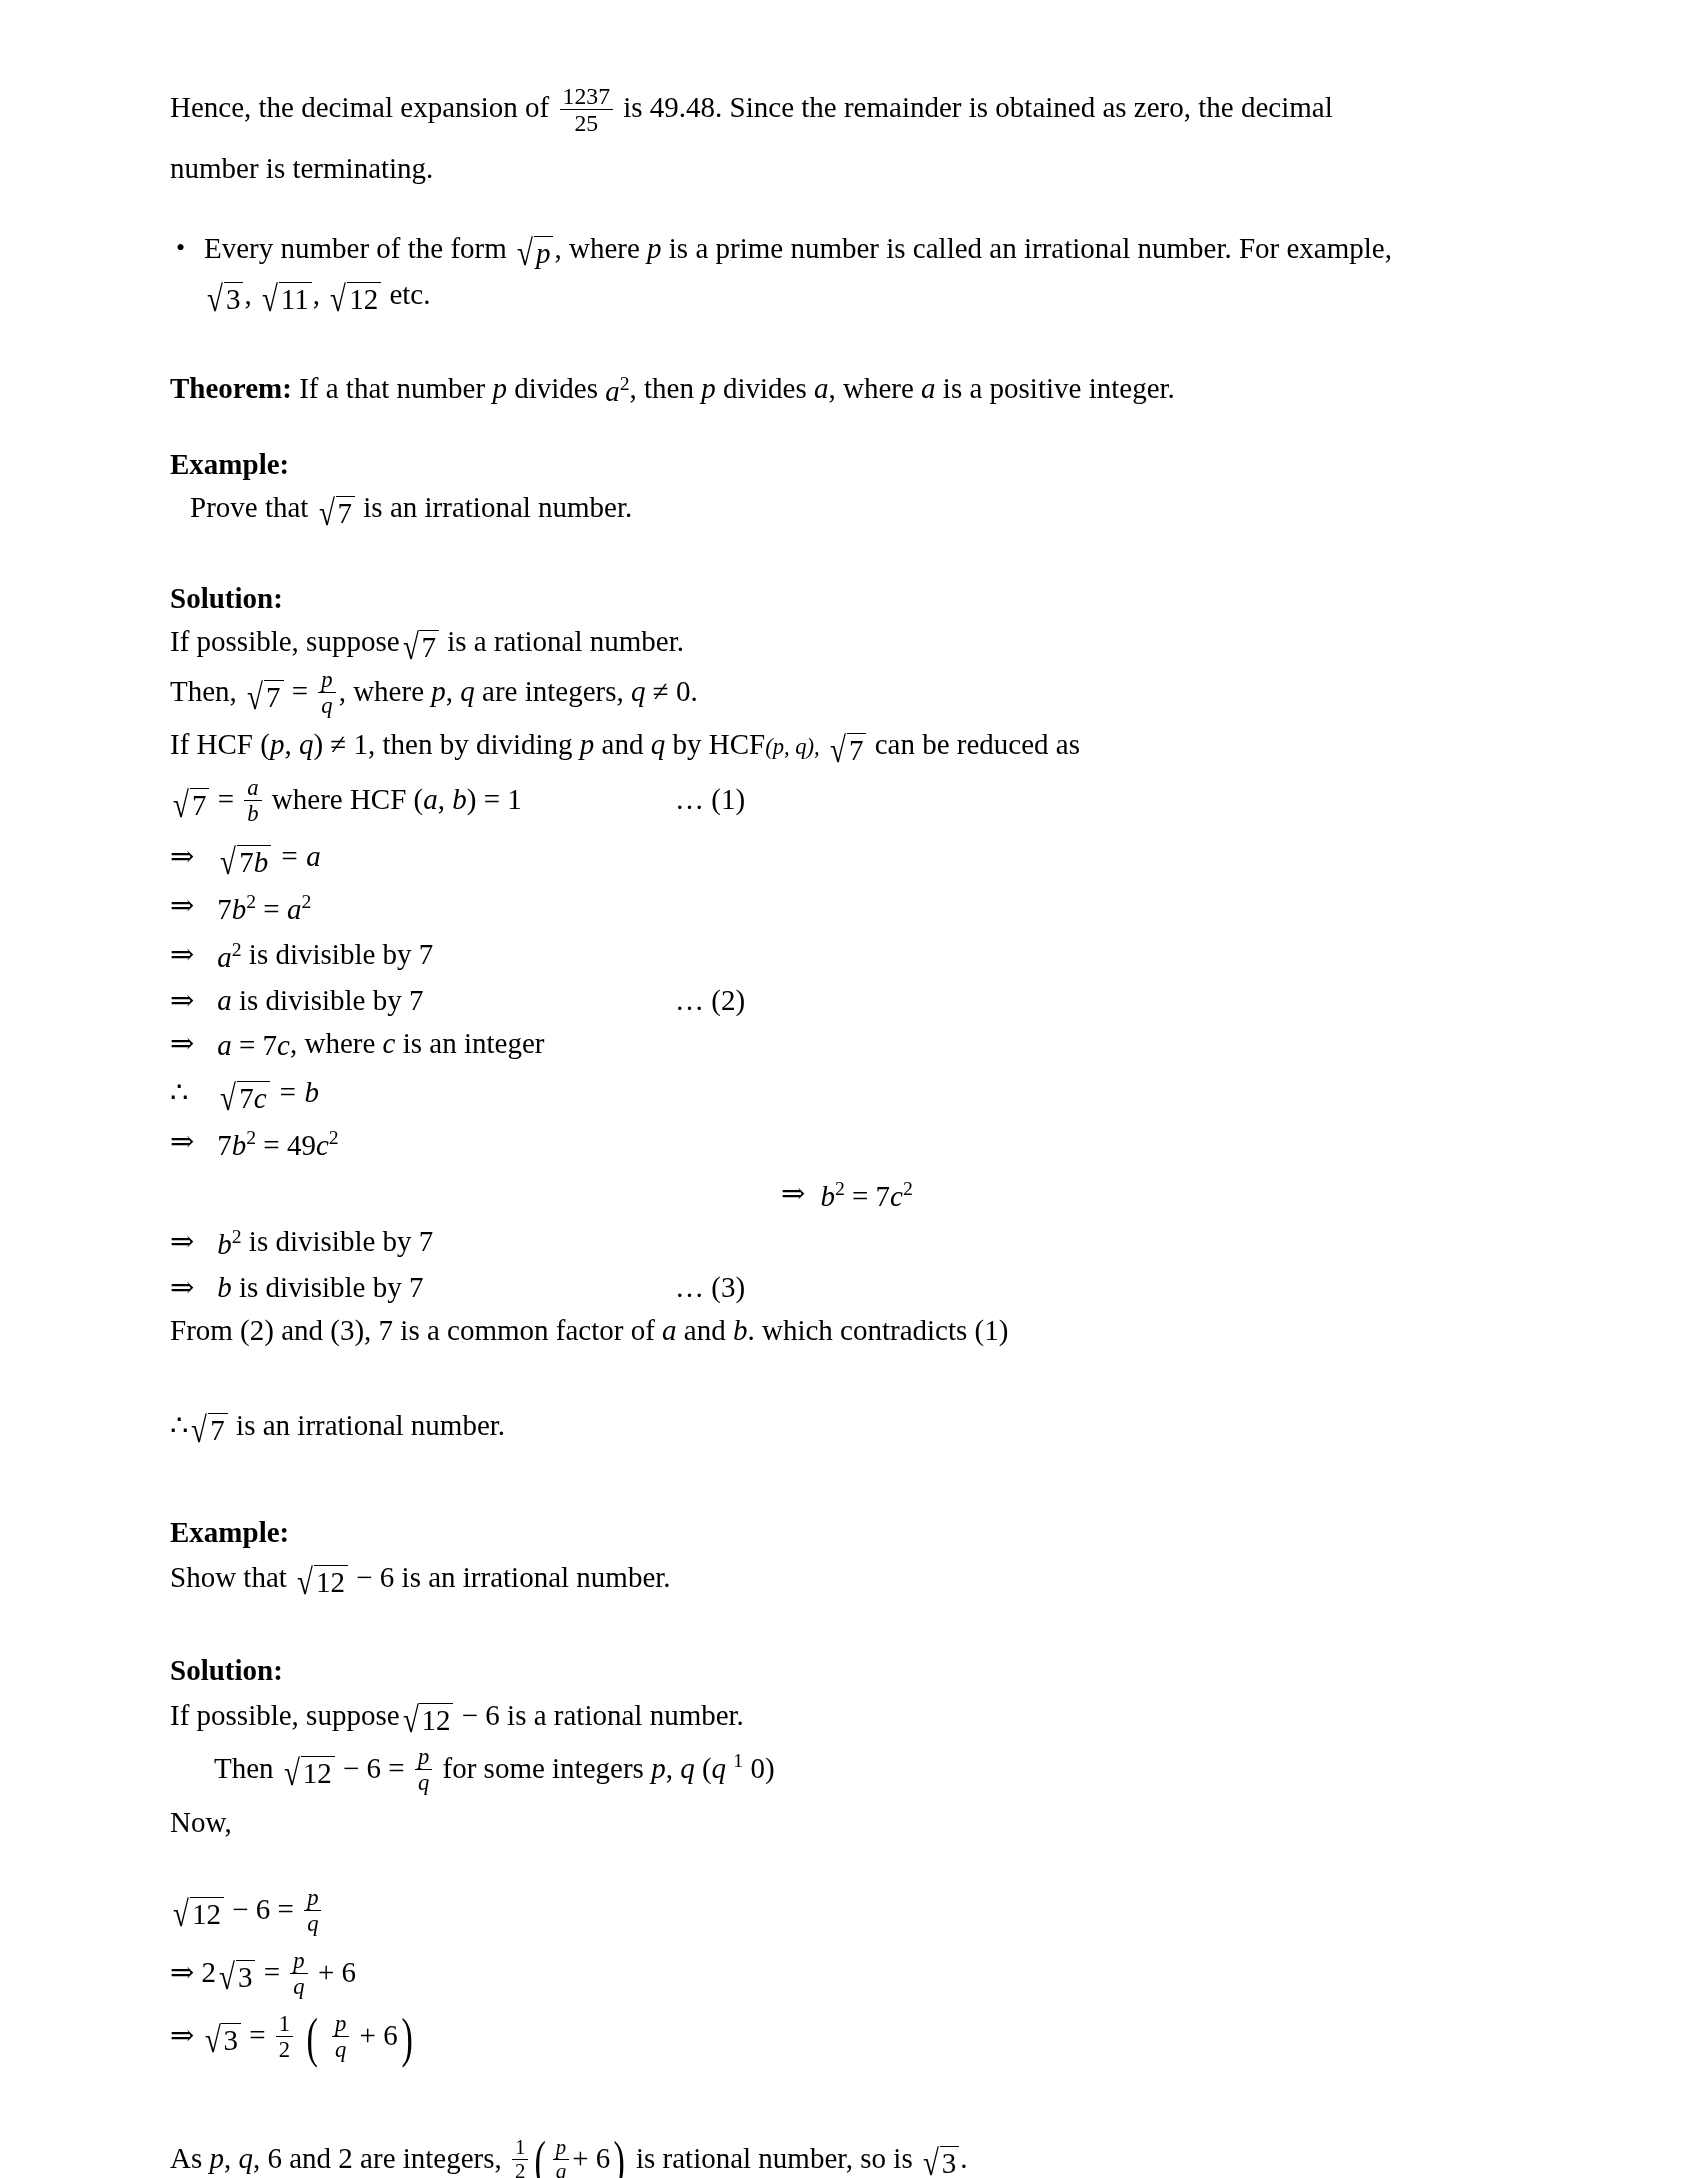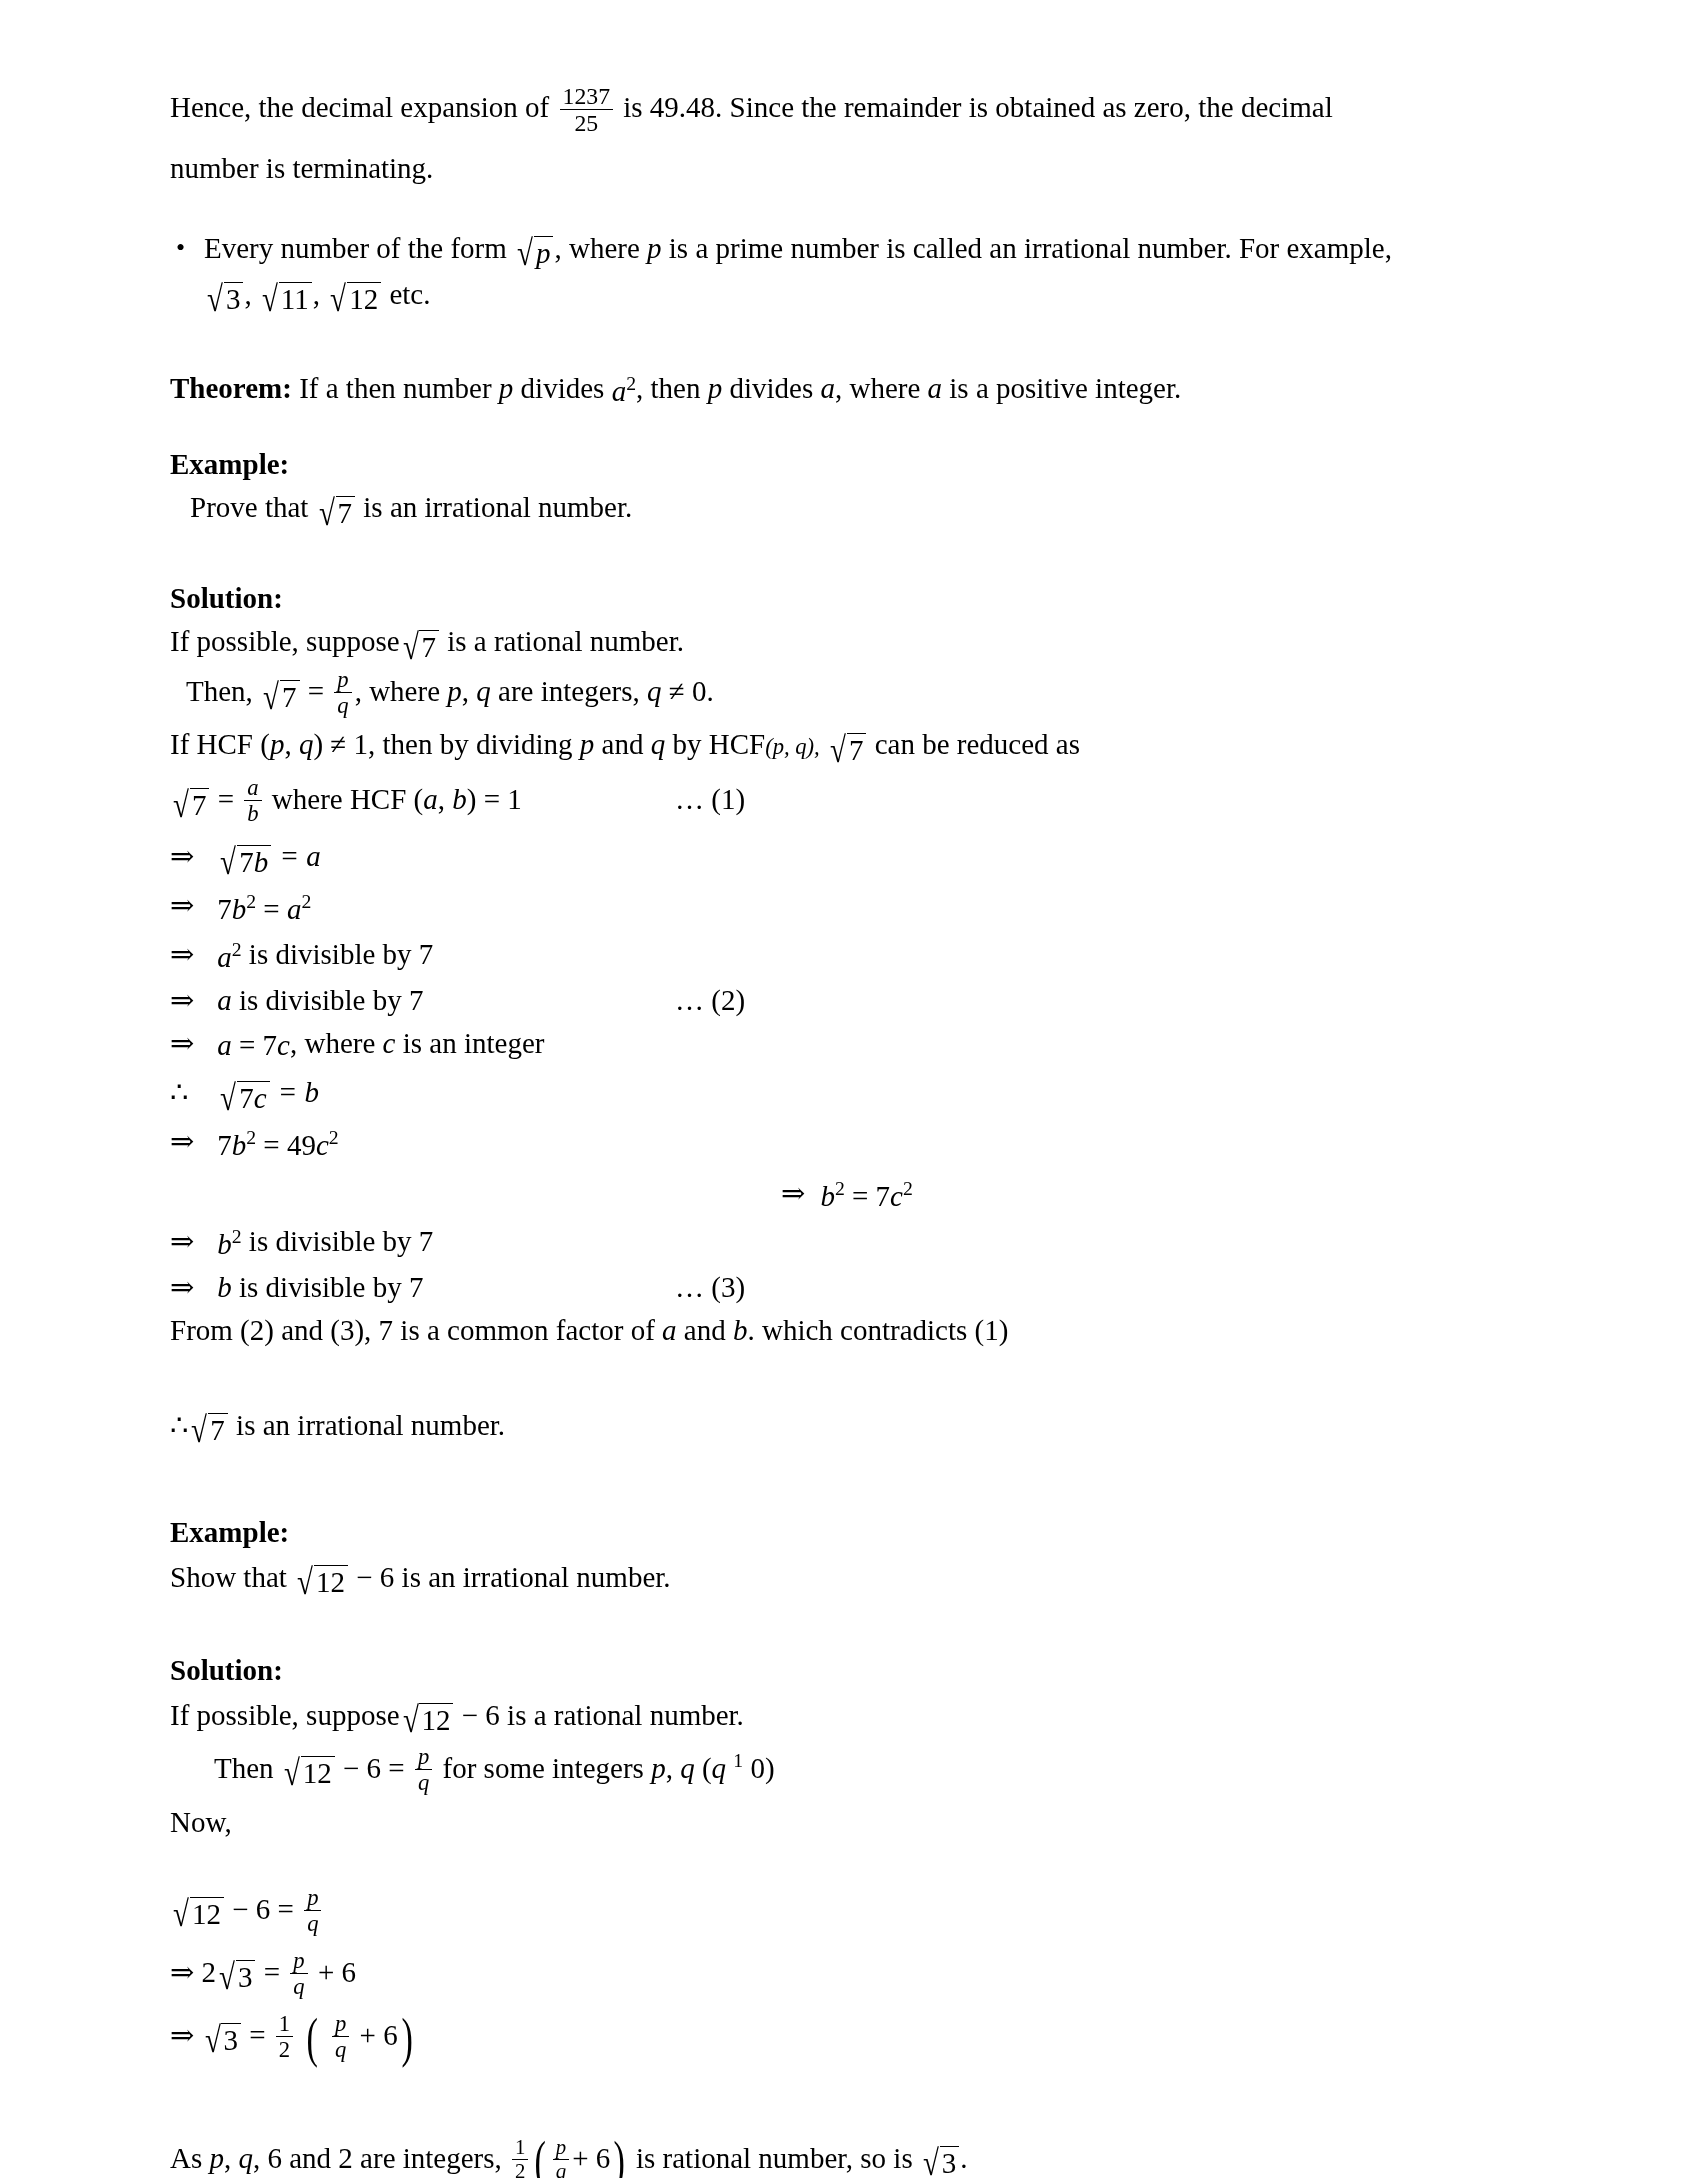--- a/index.html
+++ b/index.html
@@ -206,21 +206,21 @@
           <span class="radical">√</span><span class="rad-body">12</span>
         </span>
         <span>etc.</span>
       </div>
     </div>
 
     <div class="gap-lg"></div>
 
     <div class="tight" style="line-height:46px;">
       <span class="bold">Theorem:</span>
-      <span>If a then number</span>
+      <span>If a that number</span>
       <span class="mi">p</span>
       <span>divides</span>
       <span class="m"><span class="mi">a</span><span class="sup">2</span></span><span>, then</span>
       <span class="mi">p</span>
       <span>divides</span>
       <span class="mi">a</span><span>, where</span>
       <span class="mi">a</span>
       <span>is a positive integer.</span>
     </div>
 
@@ -239,21 +239,21 @@
 
     <div class="heading">Solution:</div>
 
     <div class="tight" style="line-height:46px;">
       <span>If possible, suppose</span><span class="m sqrt">
         <span class="radical">√</span><span class="rad-body">7</span>
       </span>
       <span>is a rational number.</span>
     </div>
 
-    <div class="tight" style="line-height:55px;margin-left:16px;">
+    <div class="tight" style="line-height:55px;">
       <span>Then,</span>
       <span class="m sqrt">
         <span class="radical">√</span><span class="rad-body">7</span>
       </span>
       <span>=</span>
       <span class="m frac">
         <span class="num mi">p</span>
         <span class="den mi">q</span>
       </span><span>, where</span>
       <span class="mi">p</span><span>,</span>

